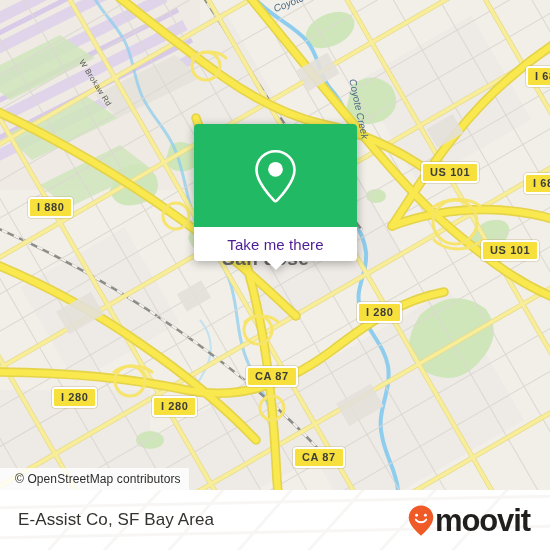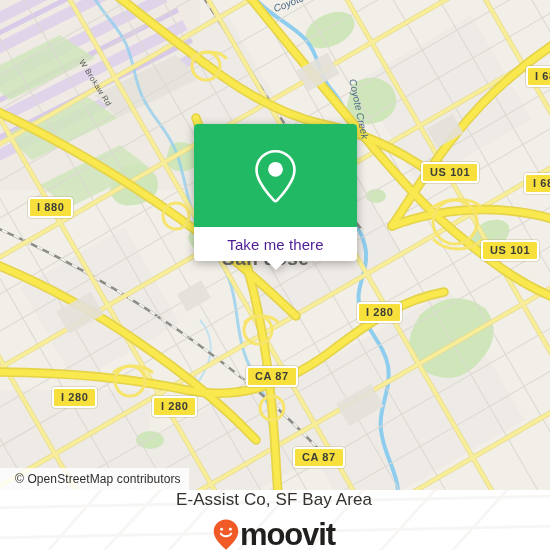--- a/index.html
+++ b/index.html
@@ -39,21 +39,21 @@
 
   
   #osm-attrib{position:absolute;left:0;bottom:0;height:22px;
               background:rgba(255,255,255,.82);
               display:flex;align-items:center;padding:0 8px 0 15px;
               font-size:12px;color:#2d2d2d;letter-spacing:.1px;}
 
   
   #footer{position:absolute;left:0;top:490px;width:550px;height:60px;background:#ffffff;
           display:flex;align-items:center;justify-content:space-between;
-          padding:0 20px 0 18px;box-sizing:border-box;overflow:hidden;flex-direction:column;}
+          padding:0 20px 0 18px;box-sizing:border-box;overflow:hidden;}
   #footer-bg{position:absolute;left:0;top:0;width:550px;height:60px;opacity:.5;}
   #footer-title{position:relative;font-size:17px;color:#33322f;letter-spacing:.1px;}
   #brand{position:relative;display:flex;gap:1px;}
   #brand-pin{width:26px;height:31px;}
   #brand-word{font-size:31px;font-weight:bold;color:#201f1e;letter-spacing:-1.1px;line-height:31px;}
 </style>
 </head>
 <body>
 
 <div id="app">

